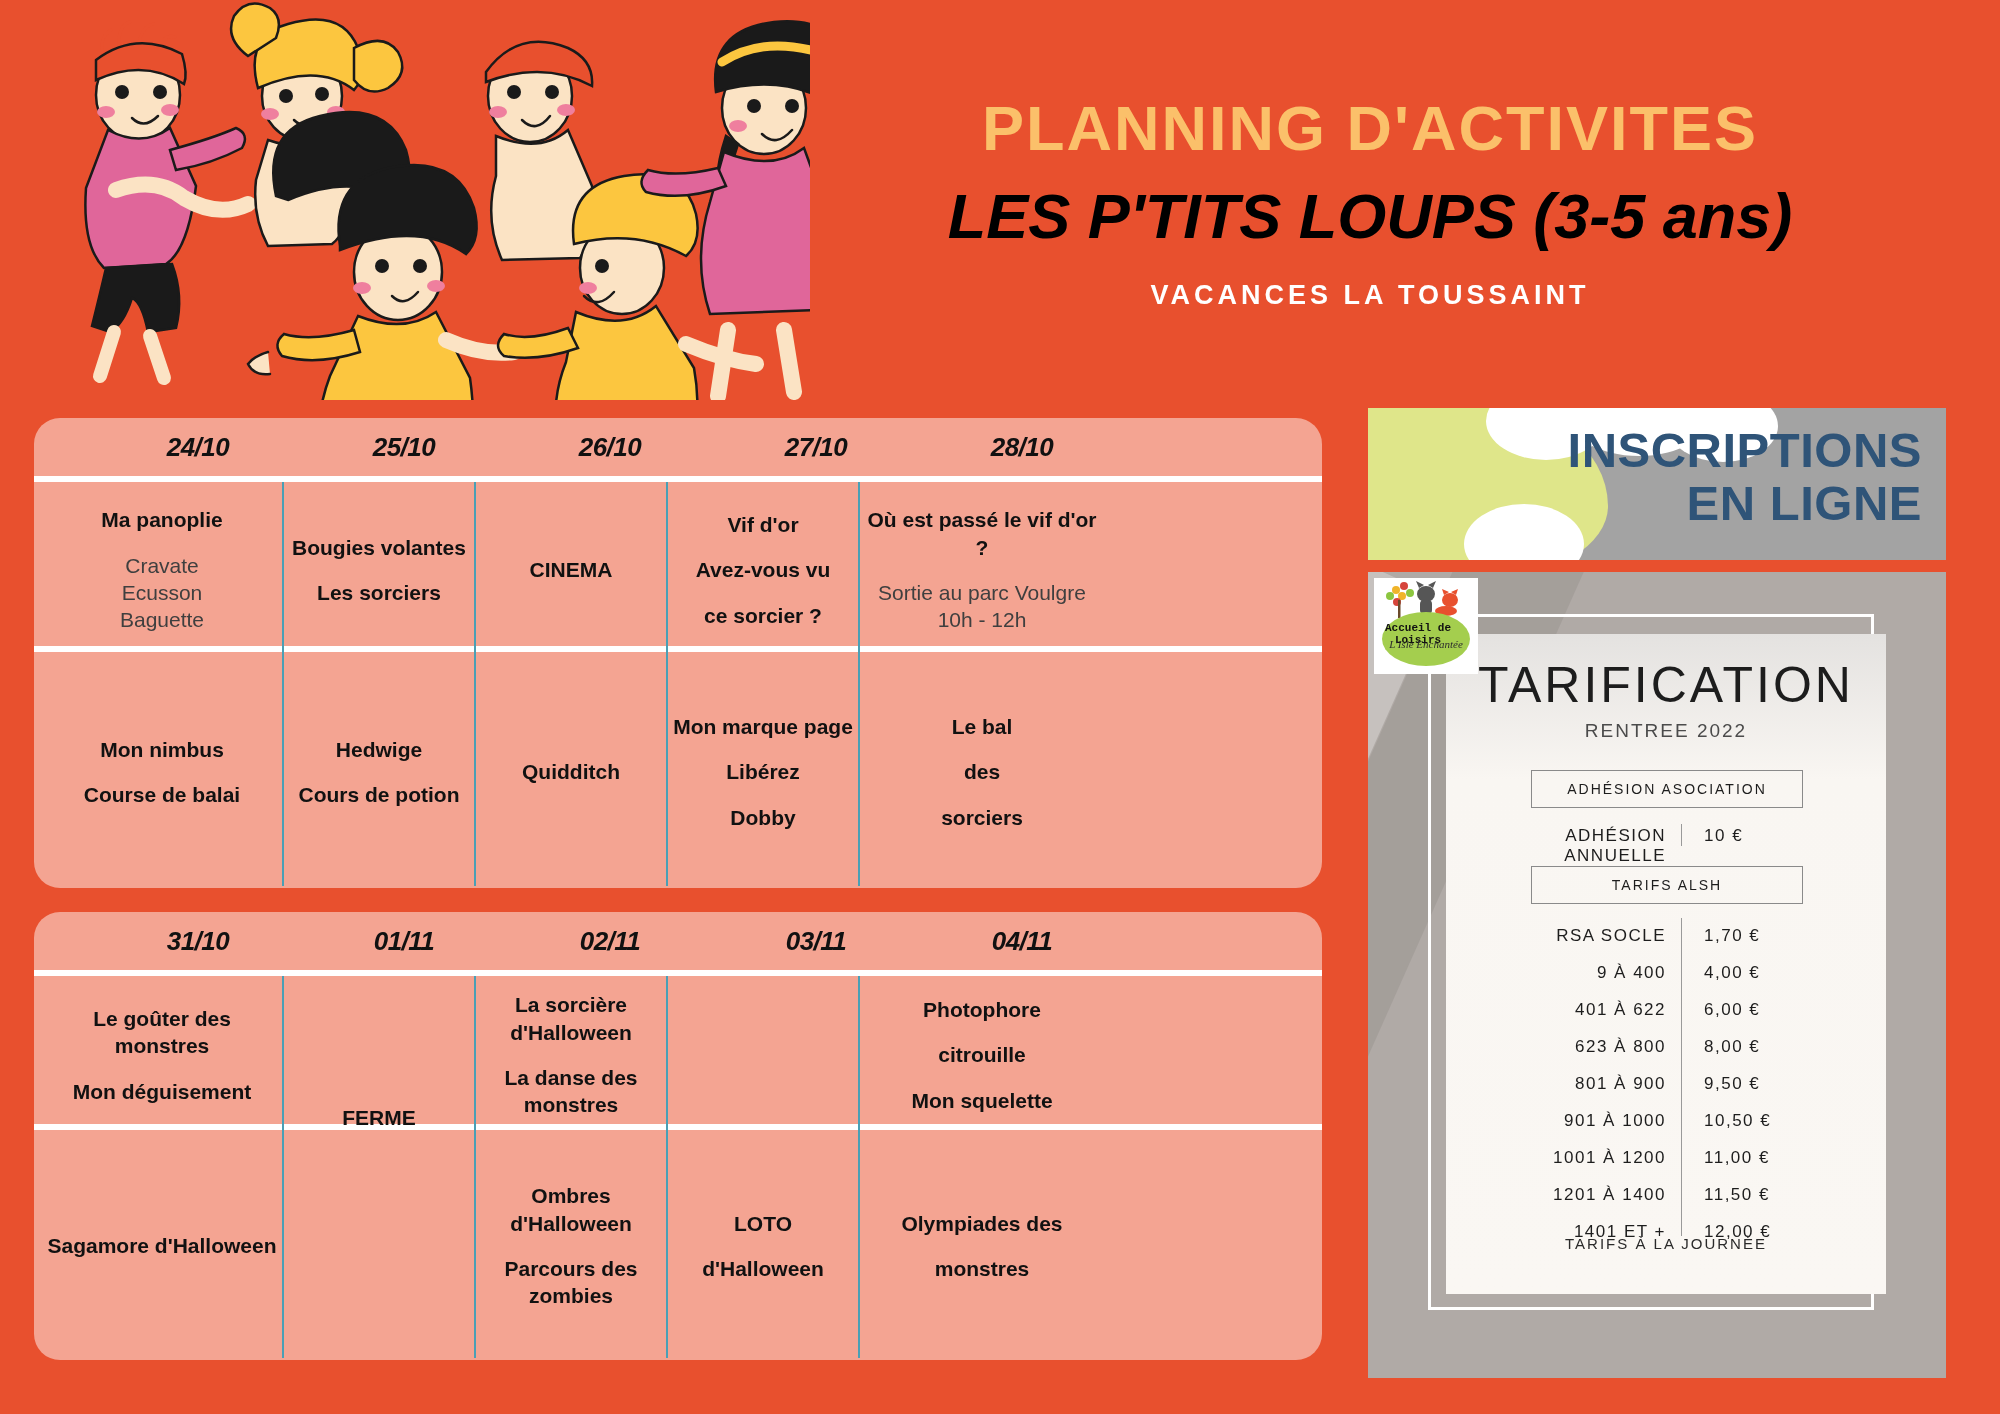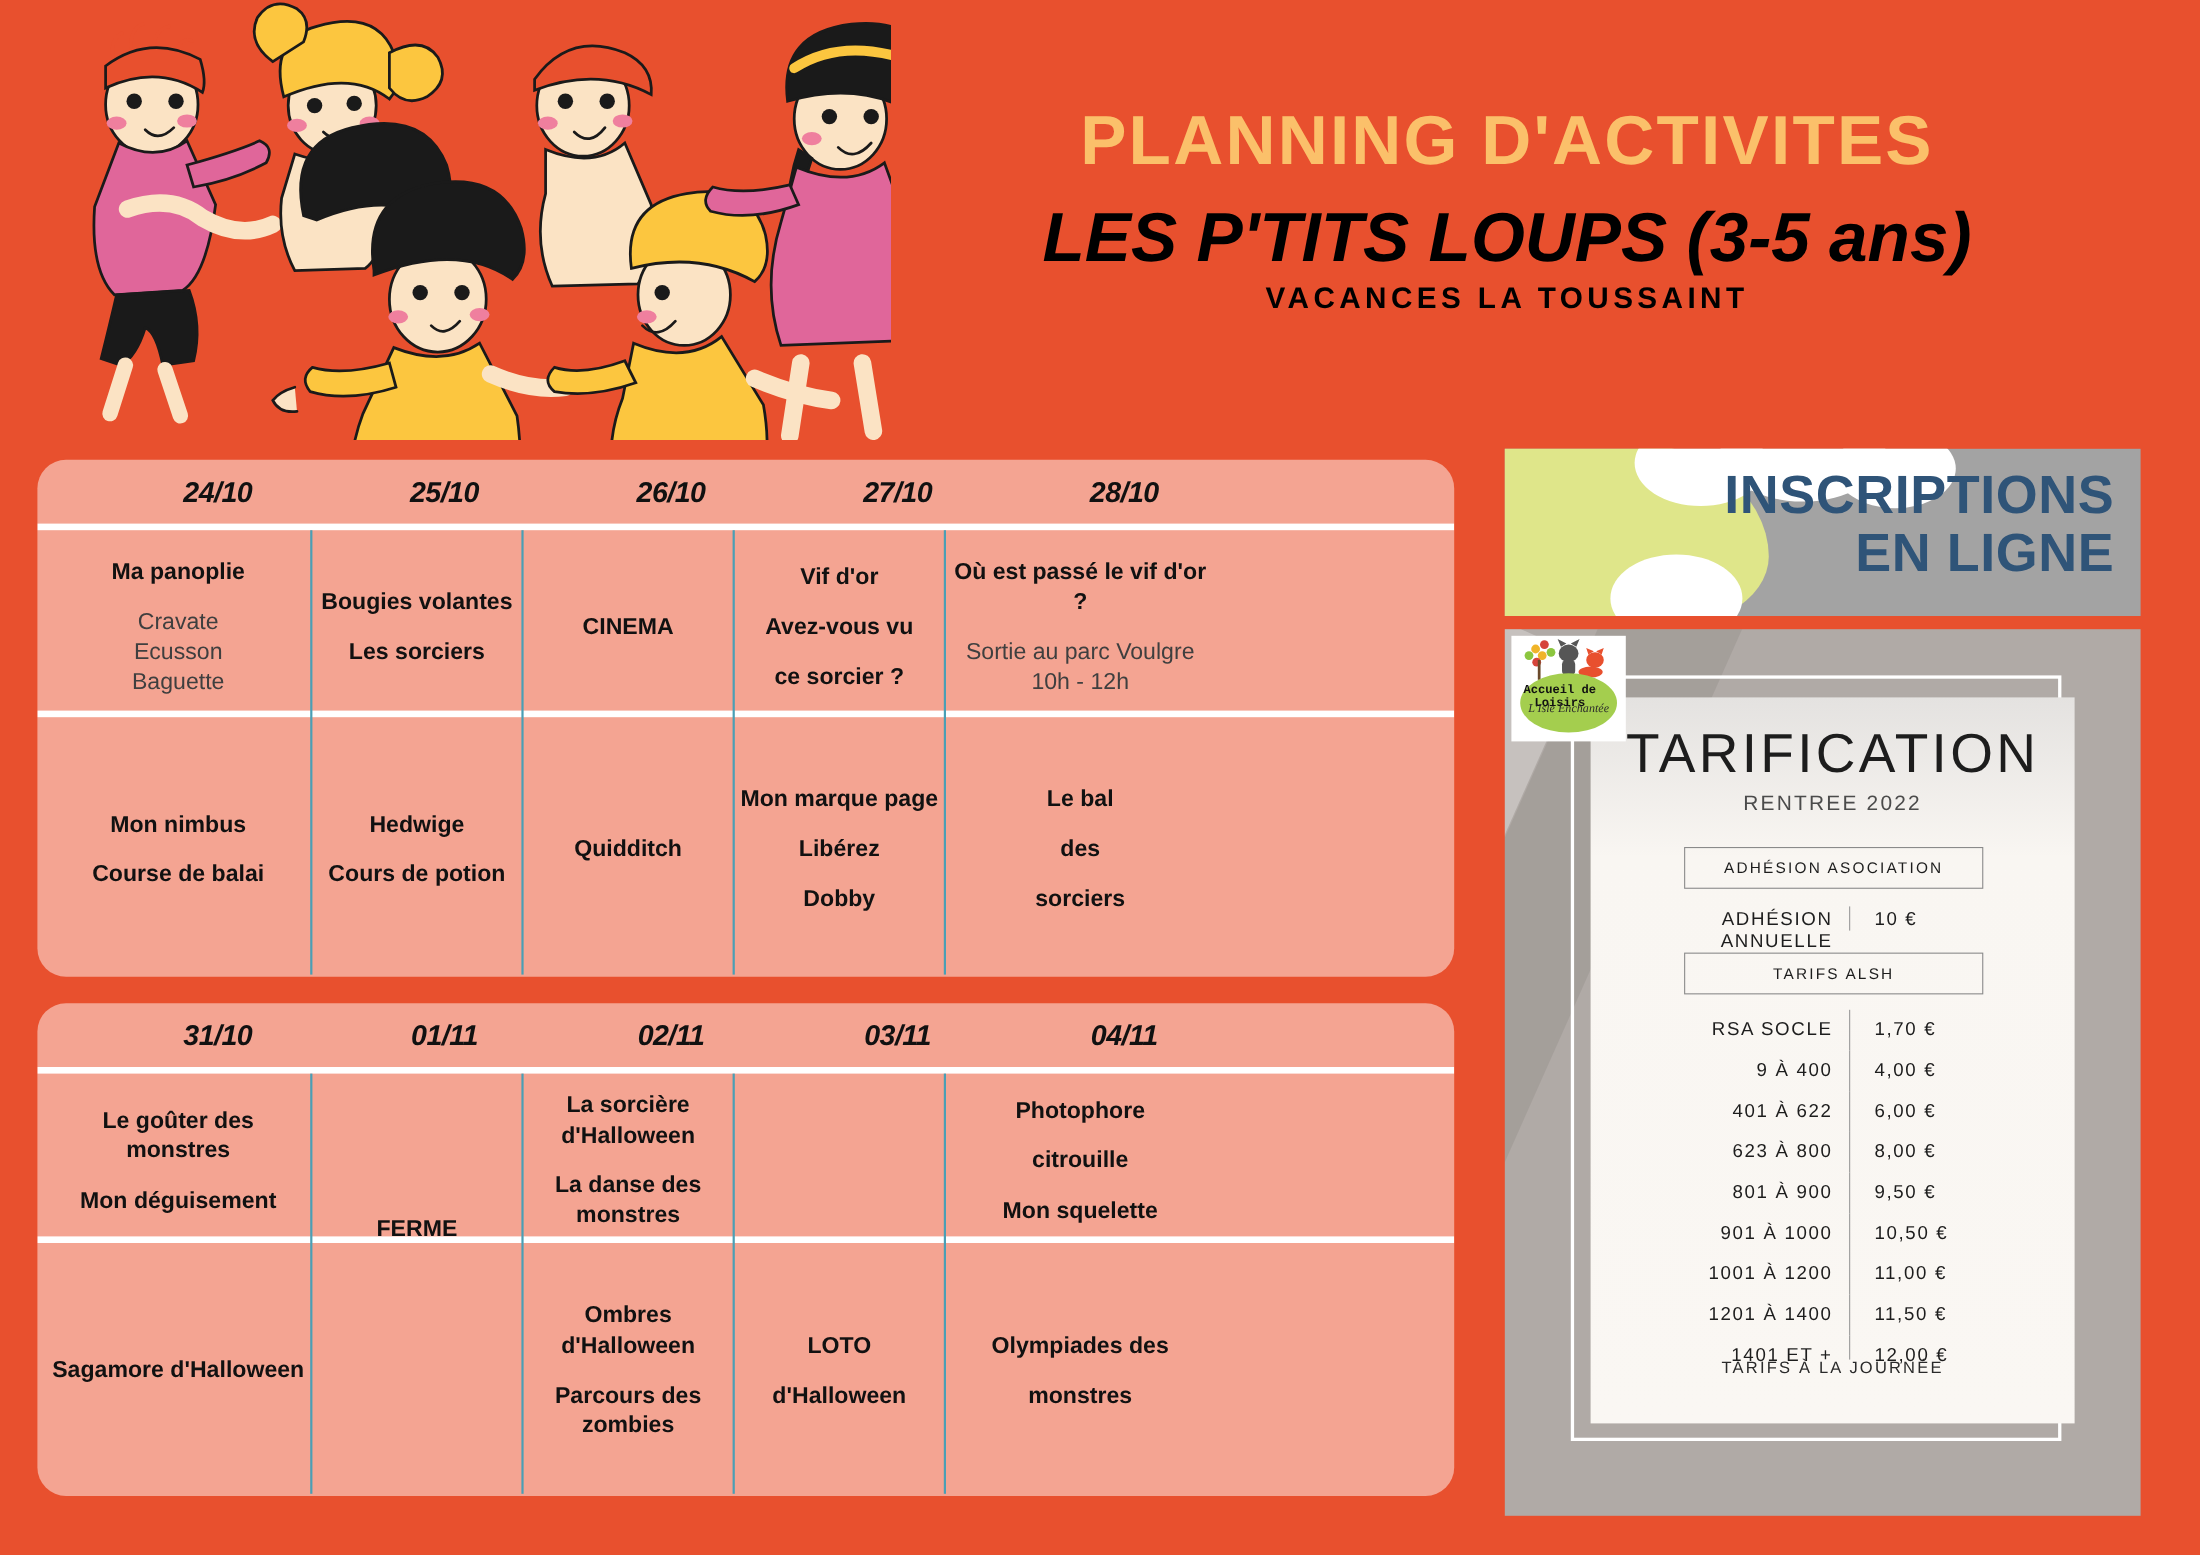--- a/index.html
+++ b/index.html
@@ -8,21 +8,21 @@
     background:#e8502e;
     font-family:"Liberation Sans", sans-serif;
     overflow:hidden;position:relative;
   }
   
   #header{position:absolute;left:0;top:0;width:2000px;height:400px;}
   #kids{position:absolute;left:10px;top:0px;width:800px;height:400px;}
   #title-block{position:absolute;left:800px;top:95px;width:1140px;text-align:center;}
   #t1{font-size:63px;font-weight:bold;letter-spacing:2px;color:#fbc06a;line-height:1.05;}
   #t2{font-size:63px;font-weight:bold;letter-spacing:0px;color:#000000;line-height:1.12;margin-top:20px;font-style:italic;}
-  #t3{font-size:27px;font-weight:bold;letter-spacing:4px;color:#000000;margin-top:4px;}
+  #t3{font-size:27px;font-weight:bold;letter-spacing:4px;color:#ffffff;margin-top:28px;}
 
   
   .sched{position:absolute;background:#f4a492;border-radius:26px;overflow:hidden;}
   #sched1{left:34px;top:418px;width:1288px;height:470px;}
   #sched2{left:34px;top:912px;width:1288px;height:448px;}
   .hdr{position:absolute;top:14px;text-align:center;
        font-size:26px;font-weight:bold;font-style:italic;color:#111;
        font-family:"Liberation Sans", sans-serif;letter-spacing:-0.5px;}
   .wsep{position:absolute;left:0px;width:1288px;height:6px;background:#ffffff;}
   .vsep{position:absolute;width:2px;background:#4a9fb5;}

